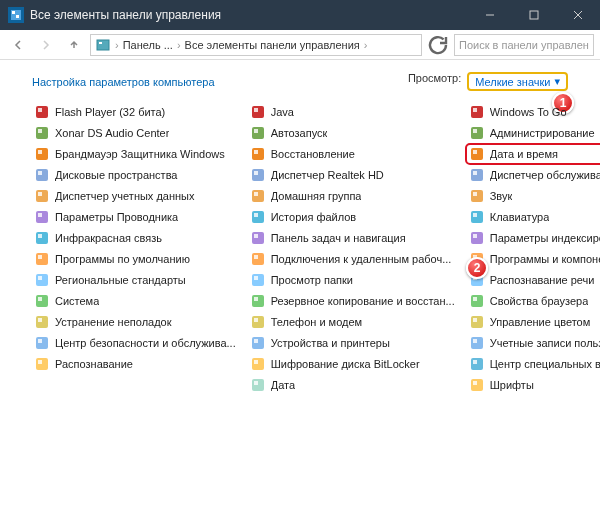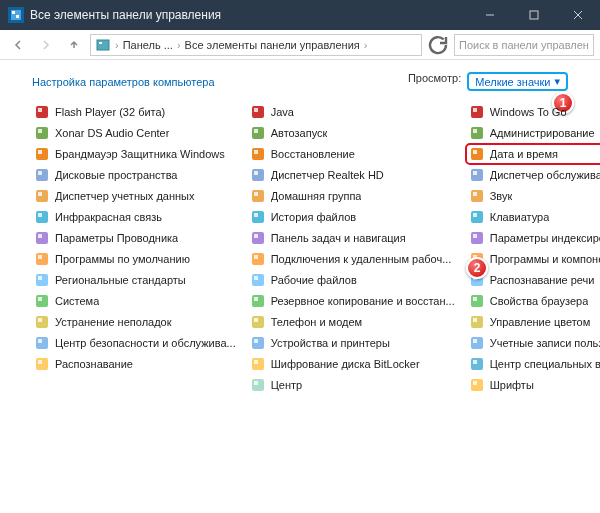--- a/index.html
+++ b/index.html
@@ -19,21 +19,21 @@
 .bc-icon{width:16px;height:16px;display:flex;align-items:center;justify-content:center}
 .bc-sep{color:#999;padding:0 2px}
 .bc-item{color:#333;white-space:nowrap}
 .refresh{width:24px;height:24px;display:flex;align-items:center;justify-content:center;color:#666}
 .search{width:140px;height:22px;border:1px solid #ccc;padding:0 4px;display:flex;align-items:center;color:#999}
 .search input{border:none;outline:none;width:100%;font-size:11px;color:#333}
 .search input::placeholder{color:#999}
 .content{padding:12px 32px}
 .heading{color:#0066b3;font-size:13px;margin-bottom:8px;display:flex;align-items:center;justify-content:space-between}
 .view-row{display:flex;align-items:flex-start;gap:6px;font-size:11px;color:#333}
-.view-dropdown{border:2px solid #0ea5e9;color:#06c;padding:1px 6px;border-radius:4px;display:flex;align-items:center;gap:4px;position:relative}
+.view-dropdown{border:2px solid #eab308;color:#06c;padding:1px 6px;border-radius:4px;display:flex;align-items:center;gap:4px;position:relative}
 .badge{position:absolute;width:22px;height:22px;border-radius:50%;background:radial-gradient(circle at 35% 30%,#f77,#c00);border:2px solid #fff;box-shadow:0 1px 3px rgba(0,0,0,.4);color:#fff;font-weight:bold;display:flex;align-items:center;justify-content:center;font-size:12px}
 .badge1{right:-8px;top:18px}
 .badge2{right:80px;top:154px}
 .items-grid{display:flex;gap:10px;margin-top:12px;position:relative}
 .col{flex:1;display:flex;flex-direction:column;gap:3px}
 .item{display:flex;align-items:center;gap:5px;padding:1px 2px;white-space:nowrap;overflow:hidden;text-overflow:ellipsis}
 .item.hl{outline:2px solid #d12;border-radius:3px}
 .item-icon{width:16px;height:16px;flex-shrink:0;display:flex;align-items:center;justify-content:center}
 .item-text{color:#222;overflow:hidden;text-overflow:ellipsis}
 svg{display:block}
@@ -166,216 +166,216 @@
             <svg viewBox="0 0 16 16">
               <rect x="2" y="2" width="12" height="12" rx="2" fill="#ea5"></rect>
               <rect x="4" y="4" width="4" height="4" fill="#fff" opacity=".8"></rect>
             </svg>
           </span>
           <span class="item-text">Диспетчер учетных данных</span>
         </div>
         <div class="item">
           <span class="item-icon">
             <svg viewBox="0 0 16 16">
+              <rect x="2" y="2" width="12" height="12" rx="2" fill="#a8d"></rect>
+              <rect x="4" y="4" width="4" height="4" fill="#fff" opacity=".8"></rect>
+            </svg>
+          </span>
+          <span class="item-text">Параметры Проводника</span>
+        </div>
+        <div class="item">
+          <span class="item-icon">
+            <svg viewBox="0 0 16 16">
               <rect x="2" y="2" width="12" height="12" rx="2" fill="#5bd"></rect>
               <rect x="4" y="4" width="4" height="4" fill="#fff" opacity=".8"></rect>
             </svg>
           </span>
           <span class="item-text">Инфракрасная связь</span>
         </div>
         <div class="item">
           <span class="item-icon">
             <svg viewBox="0 0 16 16">
+              <rect x="2" y="2" width="12" height="12" rx="2" fill="#fa5"></rect>
+              <rect x="4" y="4" width="4" height="4" fill="#fff" opacity=".8"></rect>
+            </svg>
+          </span>
+          <span class="item-text">Программы по умолчанию</span>
+        </div>
+        <div class="item">
+          <span class="item-icon">
+            <svg viewBox="0 0 16 16">
+              <rect x="2" y="2" width="12" height="12" rx="2" fill="#8cf"></rect>
+              <rect x="4" y="4" width="4" height="4" fill="#fff" opacity=".8"></rect>
+            </svg>
+          </span>
+          <span class="item-text">Региональные стандарты</span>
+        </div>
+        <div class="item">
+          <span class="item-icon">
+            <svg viewBox="0 0 16 16">
+              <rect x="2" y="2" width="12" height="12" rx="2" fill="#7c7"></rect>
+              <rect x="4" y="4" width="4" height="4" fill="#fff" opacity=".8"></rect>
+            </svg>
+          </span>
+          <span class="item-text">Система</span>
+        </div>
+        <div class="item">
+          <span class="item-icon">
+            <svg viewBox="0 0 16 16">
+              <rect x="2" y="2" width="12" height="12" rx="2" fill="#dc6"></rect>
+              <rect x="4" y="4" width="4" height="4" fill="#fff" opacity=".8"></rect>
+            </svg>
+          </span>
+          <span class="item-text">Устранение неполадок</span>
+        </div>
+        <div class="item">
+          <span class="item-icon">
+            <svg viewBox="0 0 16 16">
+              <rect x="2" y="2" width="12" height="12" rx="2" fill="#8be"></rect>
+              <rect x="4" y="4" width="4" height="4" fill="#fff" opacity=".8"></rect>
+            </svg>
+          </span>
+          <span class="item-text">Центр безопасности и обслужива...</span>
+        </div>
+        <div class="item">
+          <span class="item-icon">
+            <svg viewBox="0 0 16 16">
+              <rect x="2" y="2" width="12" height="12" rx="2" fill="#fc6"></rect>
+              <rect x="4" y="4" width="4" height="4" fill="#fff" opacity=".8"></rect>
+            </svg>
+          </span>
+          <span class="item-text">Распознавание</span>
+        </div>
+      </div>
+    <div class="col" id="col2">
+        <div class="item">
+          <span class="item-icon">
+            <svg viewBox="0 0 16 16">
+              <rect x="2" y="2" width="12" height="12" rx="2" fill="#c33"></rect>
+              <rect x="4" y="4" width="4" height="4" fill="#fff" opacity=".8"></rect>
+            </svg>
+          </span>
+          <span class="item-text">Java</span>
+        </div>
+        <div class="item">
+          <span class="item-icon">
+            <svg viewBox="0 0 16 16">
+              <rect x="2" y="2" width="12" height="12" rx="2" fill="#7a5"></rect>
+              <rect x="4" y="4" width="4" height="4" fill="#fff" opacity=".8"></rect>
+            </svg>
+          </span>
+          <span class="item-text">Автозапуск</span>
+        </div>
+        <div class="item">
+          <span class="item-icon">
+            <svg viewBox="0 0 16 16">
+              <rect x="2" y="2" width="12" height="12" rx="2" fill="#e82"></rect>
+              <rect x="4" y="4" width="4" height="4" fill="#fff" opacity=".8"></rect>
+            </svg>
+          </span>
+          <span class="item-text">Восстановление</span>
+        </div>
+        <div class="item">
+          <span class="item-icon">
+            <svg viewBox="0 0 16 16">
+              <rect x="2" y="2" width="12" height="12" rx="2" fill="#8ad"></rect>
+              <rect x="4" y="4" width="4" height="4" fill="#fff" opacity=".8"></rect>
+            </svg>
+          </span>
+          <span class="item-text">Диспетчер Realtek HD</span>
+        </div>
+        <div class="item">
+          <span class="item-icon">
+            <svg viewBox="0 0 16 16">
+              <rect x="2" y="2" width="12" height="12" rx="2" fill="#ea5"></rect>
+              <rect x="4" y="4" width="4" height="4" fill="#fff" opacity=".8"></rect>
+            </svg>
+          </span>
+          <span class="item-text">Домашняя группа</span>
+        </div>
+        <div class="item">
+          <span class="item-icon">
+            <svg viewBox="0 0 16 16">
+              <rect x="2" y="2" width="12" height="12" rx="2" fill="#5bd"></rect>
+              <rect x="4" y="4" width="4" height="4" fill="#fff" opacity=".8"></rect>
+            </svg>
+          </span>
+          <span class="item-text">История файлов</span>
+        </div>
+        <div class="item">
+          <span class="item-icon">
+            <svg viewBox="0 0 16 16">
               <rect x="2" y="2" width="12" height="12" rx="2" fill="#a8d"></rect>
               <rect x="4" y="4" width="4" height="4" fill="#fff" opacity=".8"></rect>
             </svg>
           </span>
-          <span class="item-text">Параметры Проводника</span>
+          <span class="item-text">Панель задач и навигация</span>
         </div>
         <div class="item">
           <span class="item-icon">
             <svg viewBox="0 0 16 16">
               <rect x="2" y="2" width="12" height="12" rx="2" fill="#fa5"></rect>
               <rect x="4" y="4" width="4" height="4" fill="#fff" opacity=".8"></rect>
             </svg>
           </span>
-          <span class="item-text">Программы по умолчанию</span>
+          <span class="item-text">Подключения к удаленным рабоч...</span>
         </div>
         <div class="item">
           <span class="item-icon">
             <svg viewBox="0 0 16 16">
               <rect x="2" y="2" width="12" height="12" rx="2" fill="#8cf"></rect>
               <rect x="4" y="4" width="4" height="4" fill="#fff" opacity=".8"></rect>
             </svg>
           </span>
-          <span class="item-text">Региональные стандарты</span>
+          <span class="item-text">Просмотр папки</span>
         </div>
         <div class="item">
           <span class="item-icon">
             <svg viewBox="0 0 16 16">
               <rect x="2" y="2" width="12" height="12" rx="2" fill="#7c7"></rect>
               <rect x="4" y="4" width="4" height="4" fill="#fff" opacity=".8"></rect>
             </svg>
           </span>
-          <span class="item-text">Система</span>
+          <span class="item-text">Резервное копирование и восстан...</span>
         </div>
         <div class="item">
           <span class="item-icon">
             <svg viewBox="0 0 16 16">
               <rect x="2" y="2" width="12" height="12" rx="2" fill="#dc6"></rect>
               <rect x="4" y="4" width="4" height="4" fill="#fff" opacity=".8"></rect>
             </svg>
           </span>
-          <span class="item-text">Устранение неполадок</span>
+          <span class="item-text">Телефон и модем</span>
         </div>
         <div class="item">
           <span class="item-icon">
             <svg viewBox="0 0 16 16">
               <rect x="2" y="2" width="12" height="12" rx="2" fill="#8be"></rect>
               <rect x="4" y="4" width="4" height="4" fill="#fff" opacity=".8"></rect>
             </svg>
           </span>
-          <span class="item-text">Центр безопасности и обслужива...</span>
+          <span class="item-text">Устройства и принтеры</span>
         </div>
         <div class="item">
           <span class="item-icon">
             <svg viewBox="0 0 16 16">
               <rect x="2" y="2" width="12" height="12" rx="2" fill="#fc6"></rect>
               <rect x="4" y="4" width="4" height="4" fill="#fff" opacity=".8"></rect>
             </svg>
           </span>
-          <span class="item-text">Распознавание</span>
-        </div>
-      </div>
-    <div class="col" id="col2">
-        <div class="item">
-          <span class="item-icon">
-            <svg viewBox="0 0 16 16">
-              <rect x="2" y="2" width="12" height="12" rx="2" fill="#c33"></rect>
-              <rect x="4" y="4" width="4" height="4" fill="#fff" opacity=".8"></rect>
-            </svg>
-          </span>
-          <span class="item-text">Java</span>
-        </div>
-        <div class="item">
-          <span class="item-icon">
-            <svg viewBox="0 0 16 16">
-              <rect x="2" y="2" width="12" height="12" rx="2" fill="#7a5"></rect>
-              <rect x="4" y="4" width="4" height="4" fill="#fff" opacity=".8"></rect>
-            </svg>
-          </span>
-          <span class="item-text">Автозапуск</span>
-        </div>
-        <div class="item">
-          <span class="item-icon">
-            <svg viewBox="0 0 16 16">
-              <rect x="2" y="2" width="12" height="12" rx="2" fill="#e82"></rect>
-              <rect x="4" y="4" width="4" height="4" fill="#fff" opacity=".8"></rect>
-            </svg>
-          </span>
-          <span class="item-text">Восстановление</span>
-        </div>
-        <div class="item">
-          <span class="item-icon">
-            <svg viewBox="0 0 16 16">
-              <rect x="2" y="2" width="12" height="12" rx="2" fill="#8ad"></rect>
-              <rect x="4" y="4" width="4" height="4" fill="#fff" opacity=".8"></rect>
-            </svg>
-          </span>
-          <span class="item-text">Диспетчер Realtek HD</span>
-        </div>
-        <div class="item">
-          <span class="item-icon">
-            <svg viewBox="0 0 16 16">
-              <rect x="2" y="2" width="12" height="12" rx="2" fill="#ea5"></rect>
-              <rect x="4" y="4" width="4" height="4" fill="#fff" opacity=".8"></rect>
-            </svg>
-          </span>
-          <span class="item-text">Домашняя группа</span>
-        </div>
-        <div class="item">
-          <span class="item-icon">
-            <svg viewBox="0 0 16 16">
-              <rect x="2" y="2" width="12" height="12" rx="2" fill="#5bd"></rect>
-              <rect x="4" y="4" width="4" height="4" fill="#fff" opacity=".8"></rect>
-            </svg>
-          </span>
-          <span class="item-text">История файлов</span>
-        </div>
-        <div class="item">
-          <span class="item-icon">
-            <svg viewBox="0 0 16 16">
-              <rect x="2" y="2" width="12" height="12" rx="2" fill="#a8d"></rect>
-              <rect x="4" y="4" width="4" height="4" fill="#fff" opacity=".8"></rect>
-            </svg>
-          </span>
-          <span class="item-text">Панель задач и навигация</span>
-        </div>
-        <div class="item">
-          <span class="item-icon">
-            <svg viewBox="0 0 16 16">
-              <rect x="2" y="2" width="12" height="12" rx="2" fill="#fa5"></rect>
-              <rect x="4" y="4" width="4" height="4" fill="#fff" opacity=".8"></rect>
-            </svg>
-          </span>
-          <span class="item-text">Подключения к удаленным рабоч...</span>
-        </div>
-        <div class="item">
-          <span class="item-icon">
-            <svg viewBox="0 0 16 16">
-              <rect x="2" y="2" width="12" height="12" rx="2" fill="#8cf"></rect>
-              <rect x="4" y="4" width="4" height="4" fill="#fff" opacity=".8"></rect>
-            </svg>
-          </span>
-          <span class="item-text">Рабочие файлов</span>
-        </div>
-        <div class="item">
-          <span class="item-icon">
-            <svg viewBox="0 0 16 16">
-              <rect x="2" y="2" width="12" height="12" rx="2" fill="#7c7"></rect>
-              <rect x="4" y="4" width="4" height="4" fill="#fff" opacity=".8"></rect>
-            </svg>
-          </span>
-          <span class="item-text">Резервное копирование и восстан...</span>
-        </div>
-        <div class="item">
-          <span class="item-icon">
-            <svg viewBox="0 0 16 16">
-              <rect x="2" y="2" width="12" height="12" rx="2" fill="#dc6"></rect>
-              <rect x="4" y="4" width="4" height="4" fill="#fff" opacity=".8"></rect>
-            </svg>
-          </span>
-          <span class="item-text">Телефон и модем</span>
-        </div>
-        <div class="item">
-          <span class="item-icon">
-            <svg viewBox="0 0 16 16">
-              <rect x="2" y="2" width="12" height="12" rx="2" fill="#8be"></rect>
-              <rect x="4" y="4" width="4" height="4" fill="#fff" opacity=".8"></rect>
-            </svg>
-          </span>
-          <span class="item-text">Устройства и принтеры</span>
-        </div>
-        <div class="item">
-          <span class="item-icon">
-            <svg viewBox="0 0 16 16">
-              <rect x="2" y="2" width="12" height="12" rx="2" fill="#fc6"></rect>
-              <rect x="4" y="4" width="4" height="4" fill="#fff" opacity=".8"></rect>
-            </svg>
-          </span>
           <span class="item-text">Шифрование диска BitLocker</span>
         </div>
         <div class="item">
           <span class="item-icon">
             <svg viewBox="0 0 16 16">
               <rect x="2" y="2" width="12" height="12" rx="2" fill="#adc"></rect>
               <rect x="4" y="4" width="4" height="4" fill="#fff" opacity=".8"></rect>
             </svg>
           </span>
-          <span class="item-text">Центр</span>
+          <span class="item-text">Дата</span>
         </div>
       </div>
     <div class="col" id="col3">
         <div class="item">
           <span class="item-icon">
             <svg viewBox="0 0 16 16">
               <rect x="2" y="2" width="12" height="12" rx="2" fill="#c33"></rect>
               <rect x="4" y="4" width="4" height="4" fill="#fff" opacity=".8"></rect>
             </svg>
           </span>

